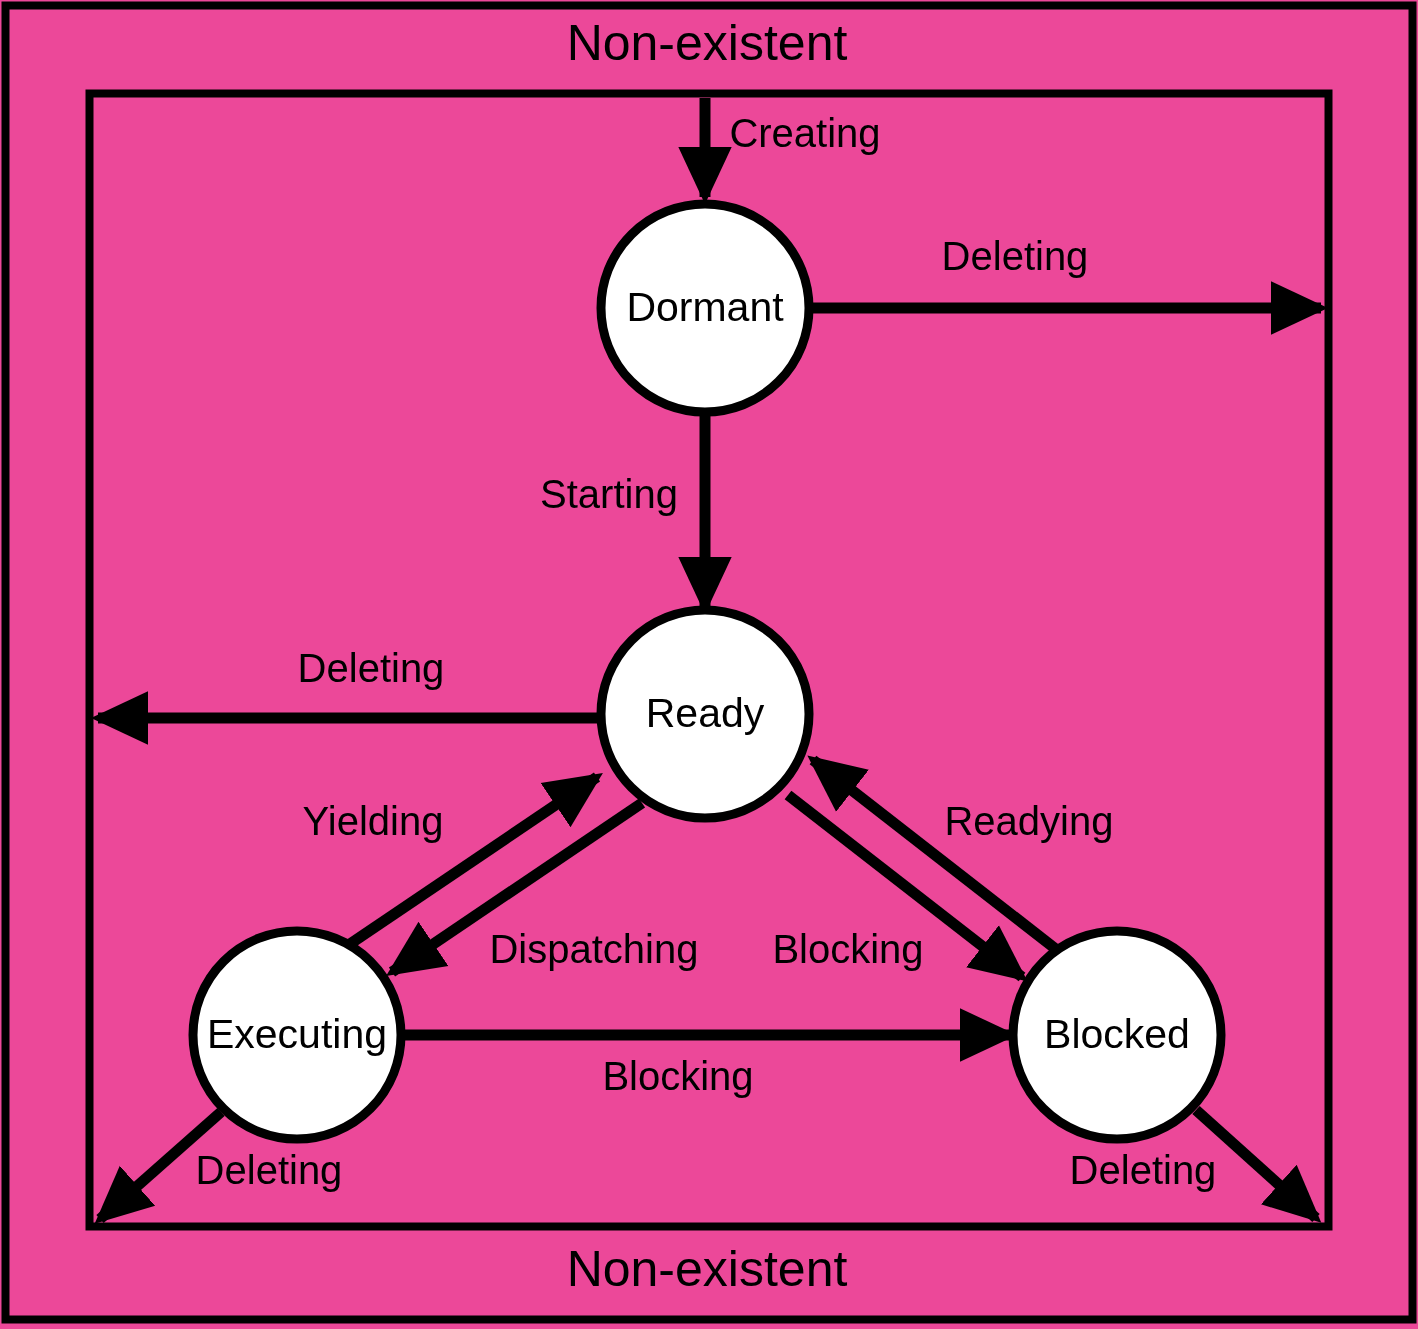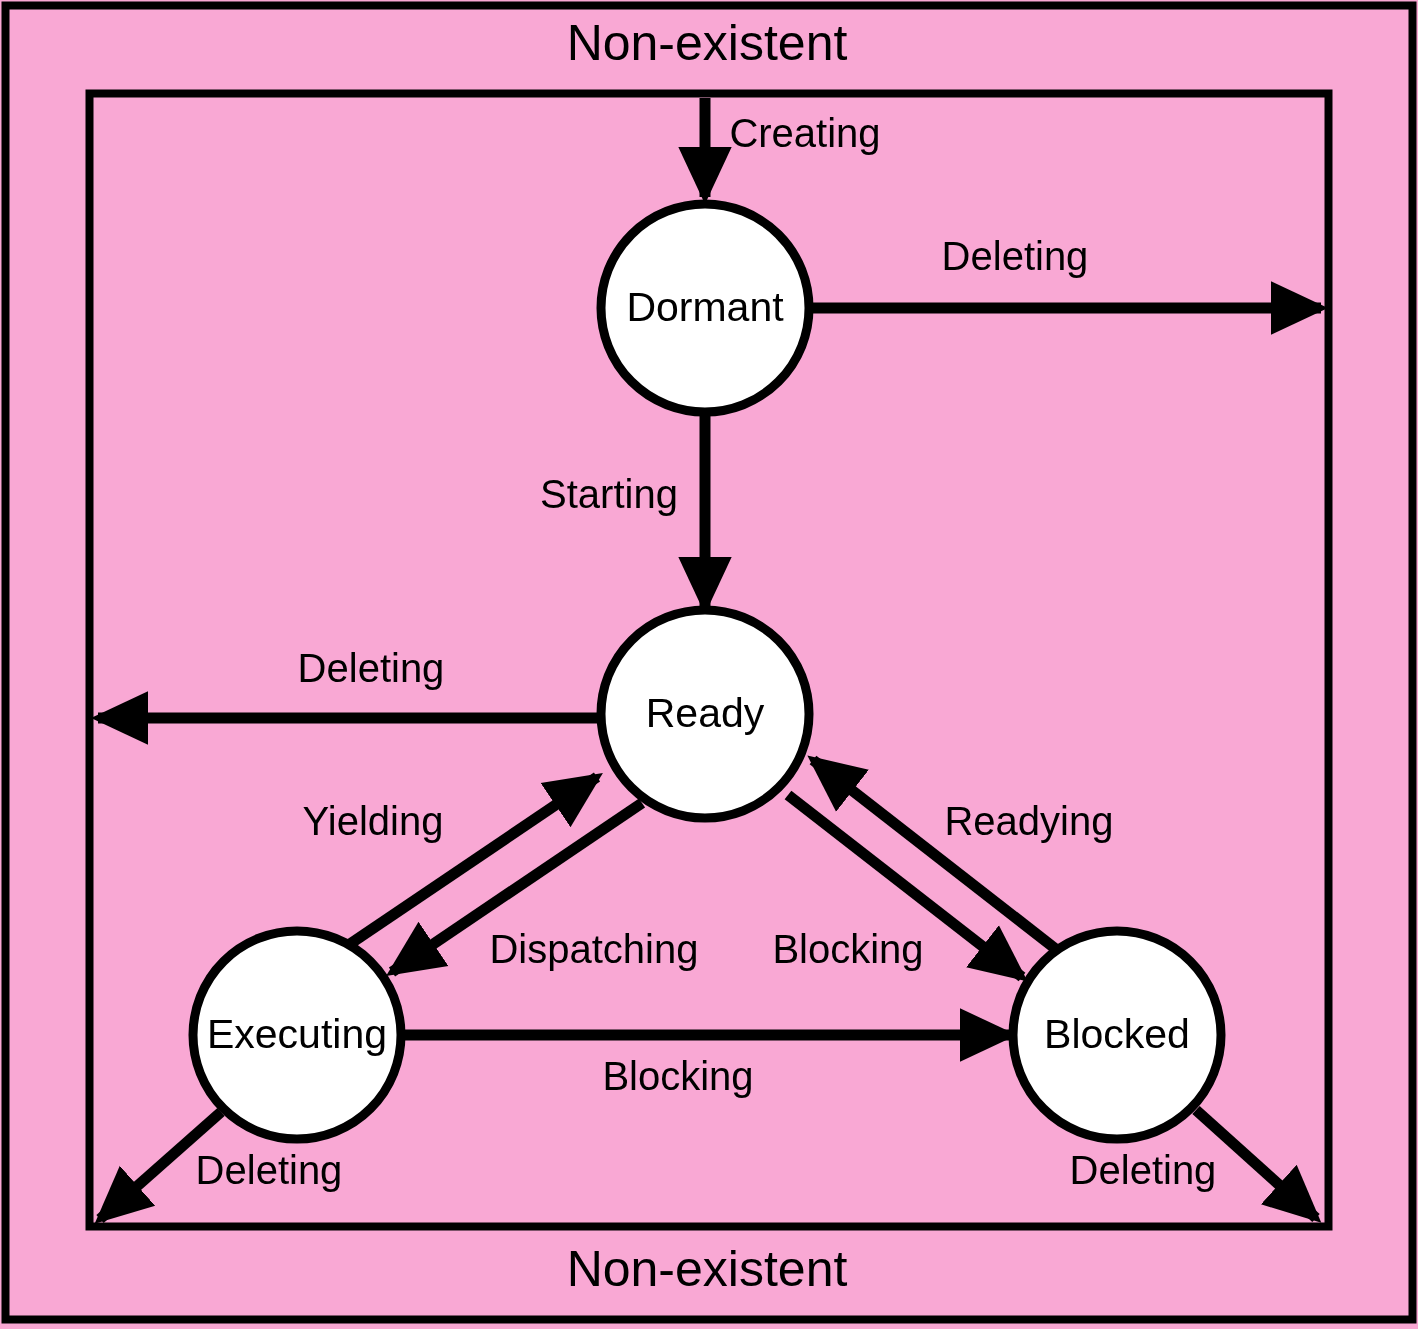--- a/index.html
+++ b/index.html
@@ -4,21 +4,21 @@
 <style>
   html, body {
     margin: 0;
     padding: 0;
     background: #ffffff;
   }
   #canvas {
     position: relative;
     width: 1418px;
     height: 1329px;
-    background: #f9a8d4;
+    background: #ec4899;
     font-family: "Liberation Sans", sans-serif;
     overflow: hidden;
   }
   #diagram-svg {
     position: absolute;
     left: 0;
     top: 0;
     width: 1418px;
     height: 1329px;
   }

